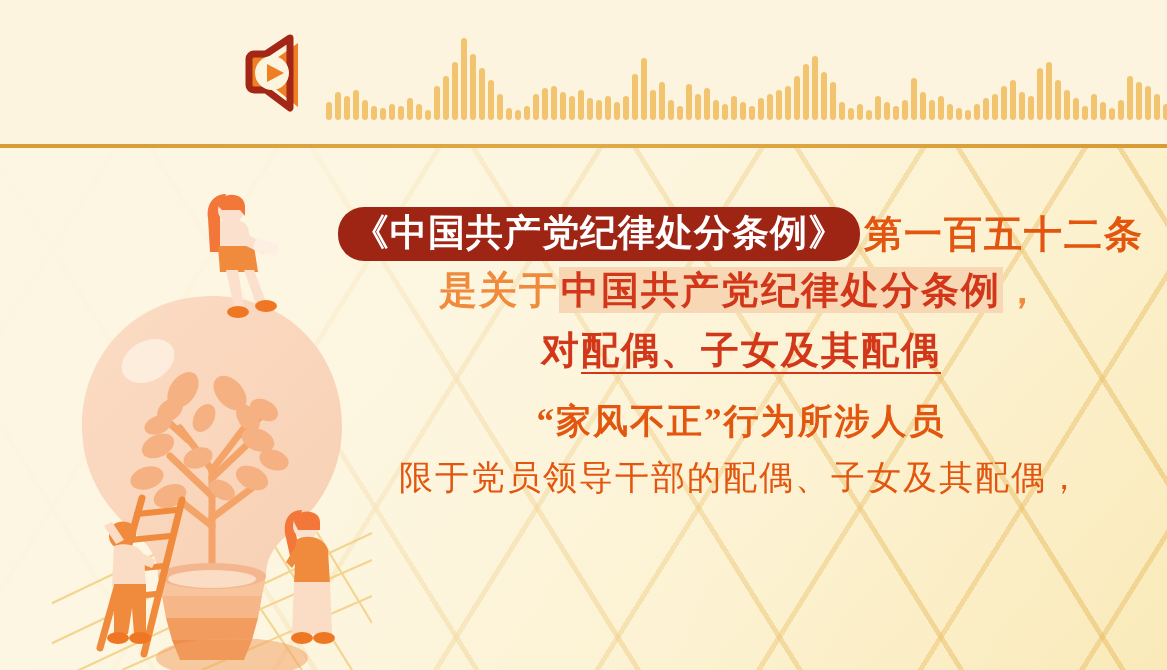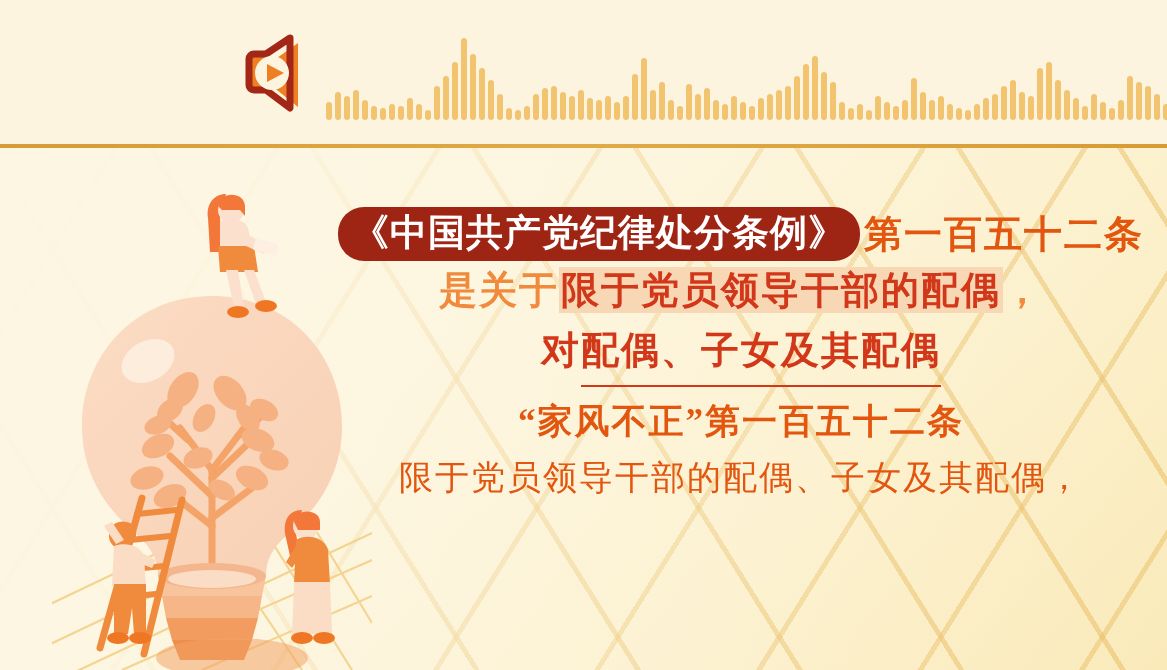--- a/index.html
+++ b/index.html
@@ -102,21 +102,21 @@
   .afterbadge{
     color:#e2560f;font-size:38px;vertical-align:middle;margin-left:4px;letter-spacing:2px;
   }
   .lite{color:#f08a3c;font-weight:bold;letter-spacing:2px;}
   .hl{
     background:#f8d8b4;color:#d2371a;font-weight:bold;
     padding:2px 2px;letter-spacing:2px;
   }
   .bold-red{color:#d2371a;font-weight:bold;letter-spacing:2px;}
   .ul{
-    border-bottom:2.5px solid #d2371a;padding-bottom:14px;
+    border-bottom:2.5px solid #d2371a;padding-bottom:1px;
   }
   .ul-thin{border-bottom:2.5px solid #e2560f;padding-bottom:1px;}
   .sub{
     line-height:56px;height:56px;white-space:nowrap;
     font-size:34px;color:#e2560f;font-weight:normal;
     letter-spacing:2px;
     font-family:"Liberation Serif","DejaVu Serif",serif;
   }
   .sub.strong{font-weight:bold;font-size:35px;color:#e2560f;}
   .gap{height:14px;}
@@ -363,27 +363,27 @@
       </svg>
     </div>
 
     <div id="text-block">
 
       <div class="tline">
         <span class="badge">《中国共产党纪律处分条例》</span><span class="afterbadge">第一百五十二条</span>
       </div>
 
       <div class="tline">
-        <span class="lite">是关于</span><span class="hl">限于党员领导干部的配偶</span><span class="lite">，</span>
+        <span class="lite">是关于</span><span class="hl">中国共产党纪律处分条例</span><span class="lite">，</span>
       </div>
 
       <div class="tline">
         <span class="bold-red">对</span><span class="bold-red ul">配偶、子女及其配偶</span>
       </div>
 
 
       <div class="gap"></div>
 
-      <div class="sub strong">“家风不正”第一百五十二条</div>
+      <div class="sub strong">“家风不正”行为所涉人员</div>
       <div class="sub">限于党员领导干部的配偶、子女及其配偶，</div>
     </div>
   </div>
 </div>
 
 </body></html>

